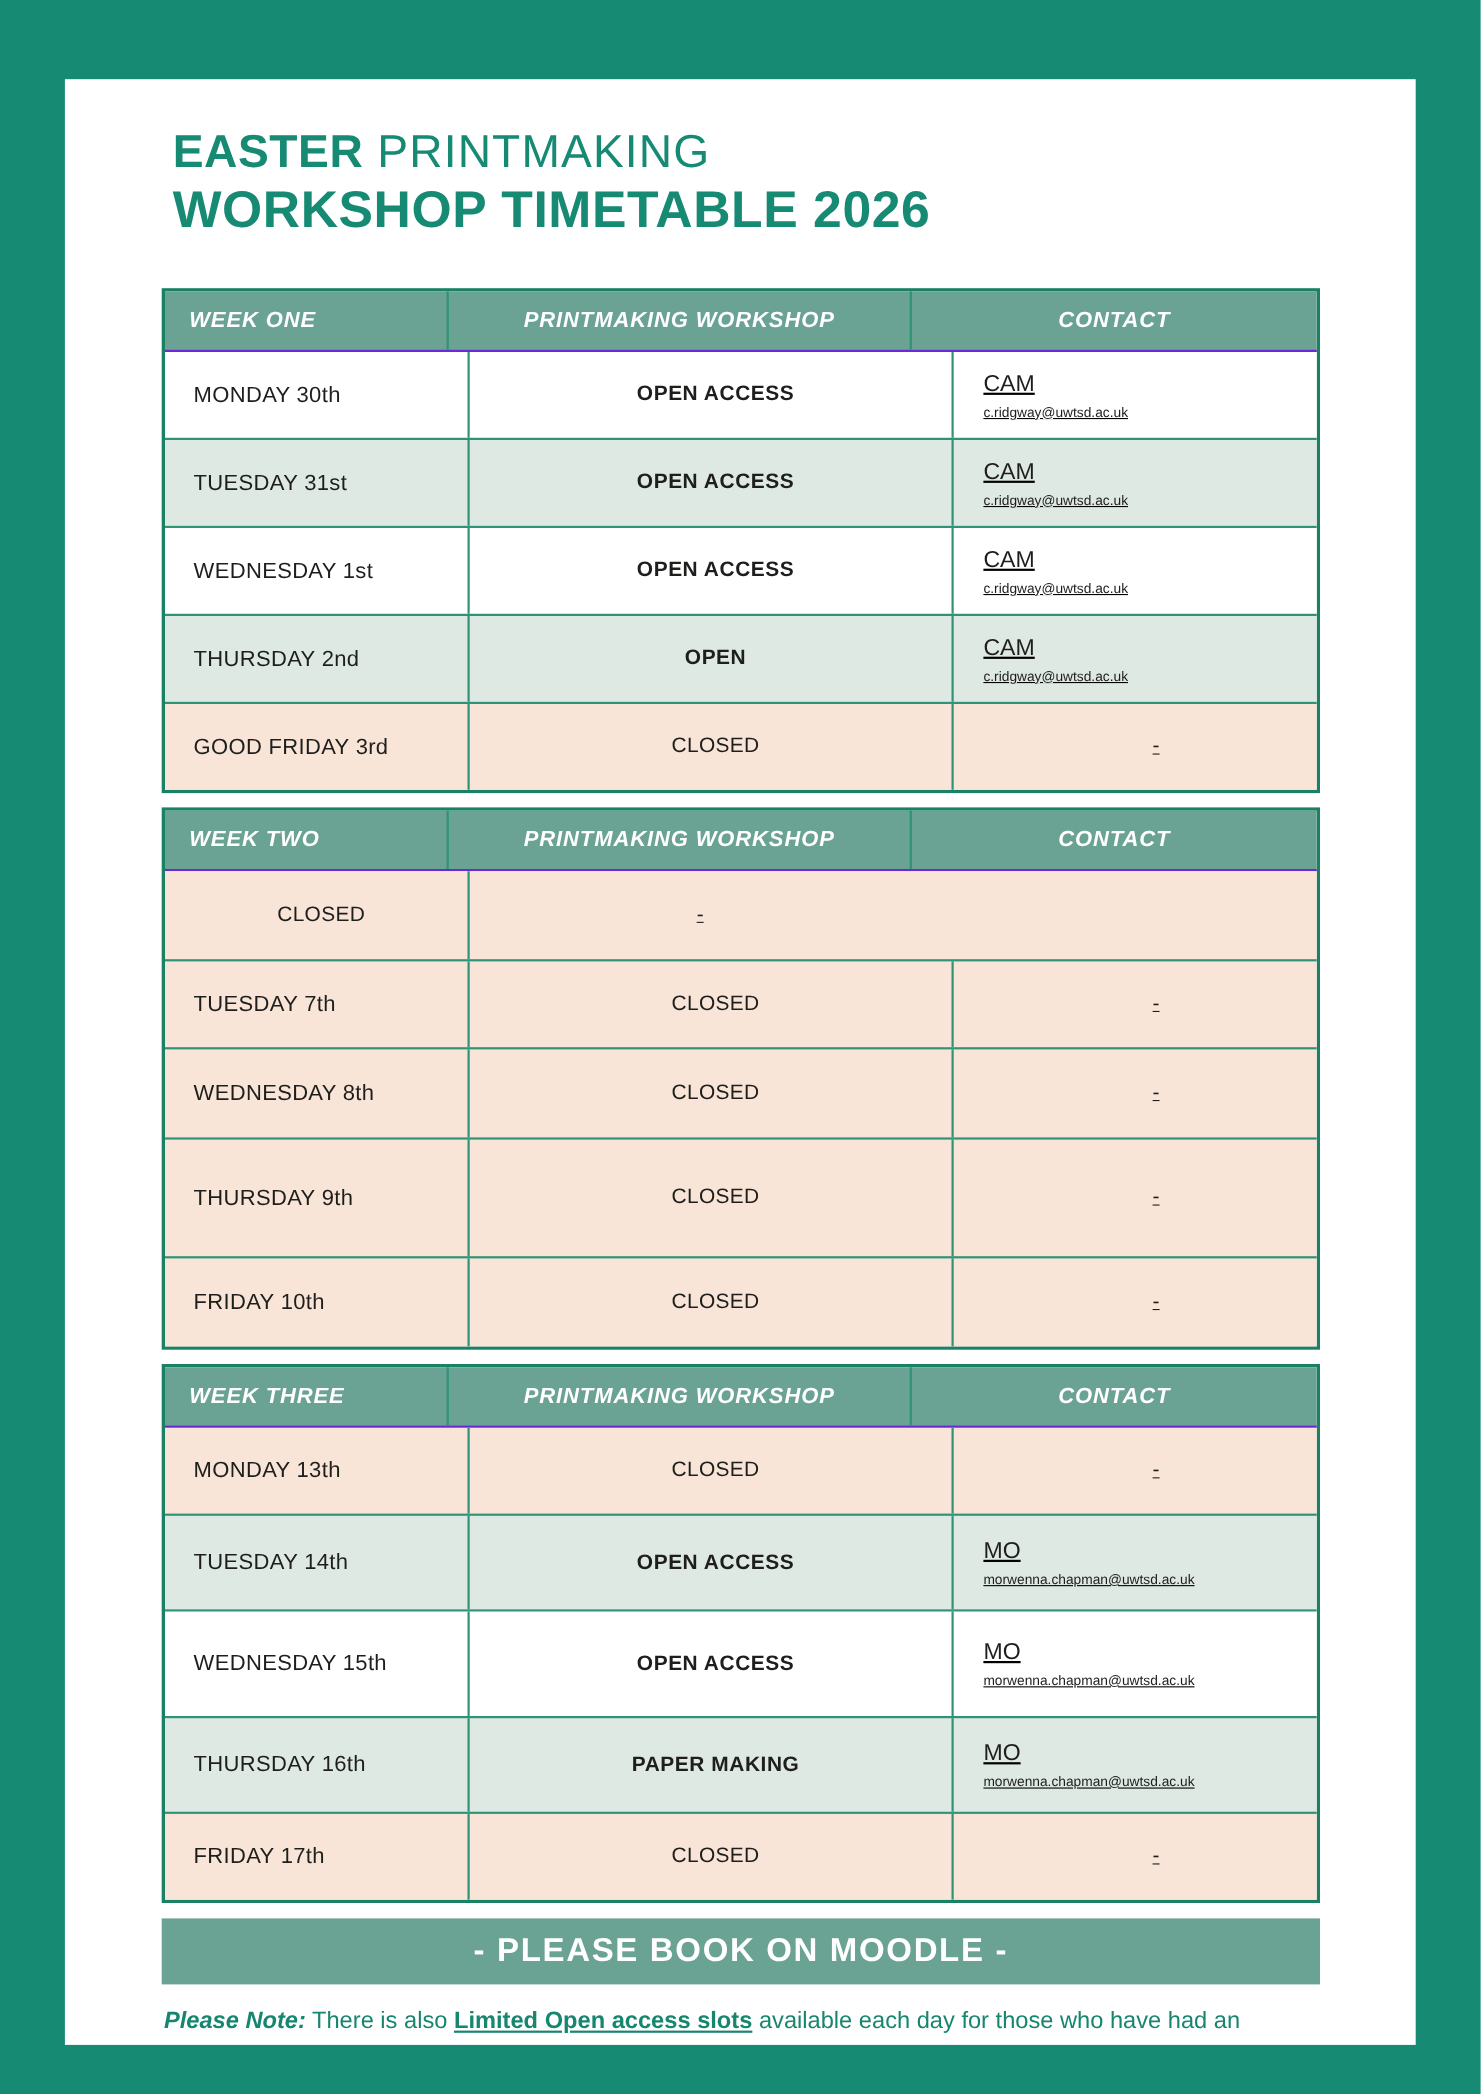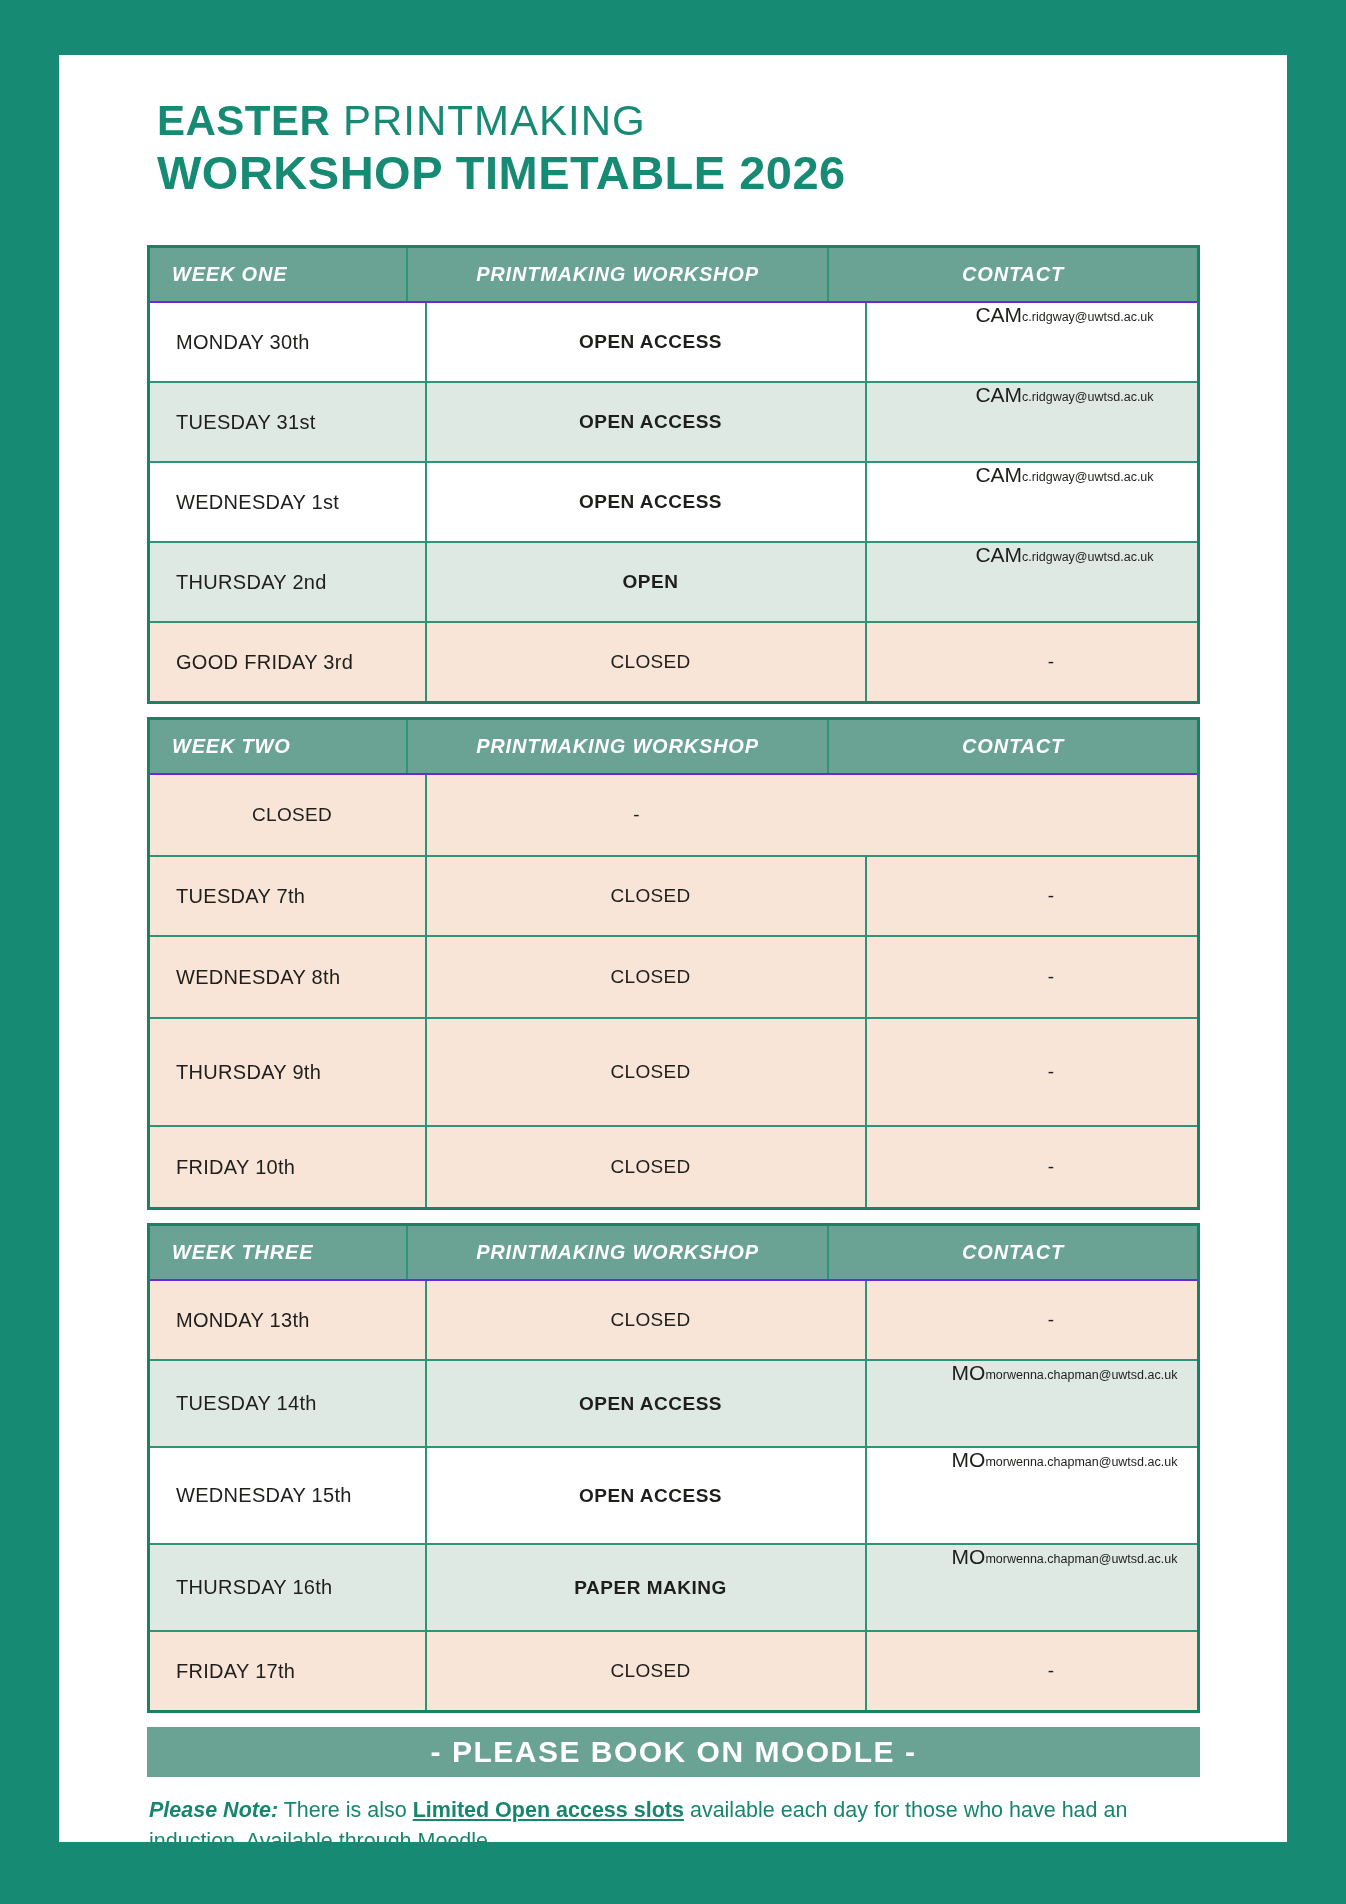--- a/index.html
+++ b/index.html
@@ -3,21 +3,21 @@
 <meta charset="utf-8">
 <style>
   html,body{margin:0;padding:0;}
   body{
     width:1346px;height:1904px;
     background:#178a74;
     position:relative;
     font-family:"Liberation Sans", sans-serif;
   }
   .page{
-    position:absolute;left:59px;top:55px;
+    position:absolute;left:59px;top:72px;
     width:1228px;height:1787px;
     background:#ffffff;
     box-sizing:border-box;
     padding:42px 0 0 88px;
     overflow:hidden;
   }
   
   .title{margin:0 0 44px 10px;color:#178a74;}
   .title .line1{display:block;font-size:42px;line-height:48px;font-weight:400;letter-spacing:1px;}
   .title .line1 strong{font-weight:700;letter-spacing:0.5px;}
@@ -48,39 +48,39 @@
   .row{height:78px;gap:19px;}
   .row + .row{border-top:2px solid #2f9378;}
   .cell{display:flex;align-items:center;box-sizing:border-box;}
   .cell + .cell{border-left:2px solid #2f9378;}
   .cell.day{
     padding-left:26px;
     font-size:20px;color:#1e1e1c;letter-spacing:0.3px;
   }
   .cell.workshop{justify-content:center;font-size:19px;color:#1e1e1c;letter-spacing:0.3px;padding-left:28px;}
   .cell.workshop.bold{font-weight:700;letter-spacing:0.5px;}
-  .cell.contact{flex-direction:row;align-items:flex-start;justify-content:center;padding-left:27px;}
+  .cell.contact{flex-direction:column;align-items:flex-start;justify-content:center;padding-left:27px;text-decoration:underline;}
   .cell.contact.dash{align-items:center;justify-content:center;padding-left:0;}
   .contact-name{font-size:21px;color:#1e1e1c;}
   .contact-email{font-size:12.5px;color:#1e1e1c;margin-top:7px;}
   .dash{font-size:19px;color:#1e1e1c;}
   
   .bg-white{background:#ffffff;}
   .bg-green{background:#dfe9e3;}
   .bg-peach{background:#f8e5d7;}
   
   .tbl-2 .row{height:80px;}
   .tbl-2 .row:nth-child(3){height:78px;}
   .tbl-2 .row:nth-child(5){height:106px;}
   .tbl-3 .row:nth-child(3){height:85px;}
   .tbl-3 .row:nth-child(4){height:95px;}
   .tbl-3 .row:nth-child(5){height:85px;}
   
   .banner{
-    width:1053px;height:50px;
+    width:1053px;height:60px;
     margin-top:14px;
     background:#6aa294;
     display:flex;align-items:center;justify-content:center;
     color:#ffffff;font-weight:700;font-size:30px;letter-spacing:1.5px;
     box-sizing:border-box;
   }
   
   .note{
     width:1010px;
     margin:18px 0 0 2px;

